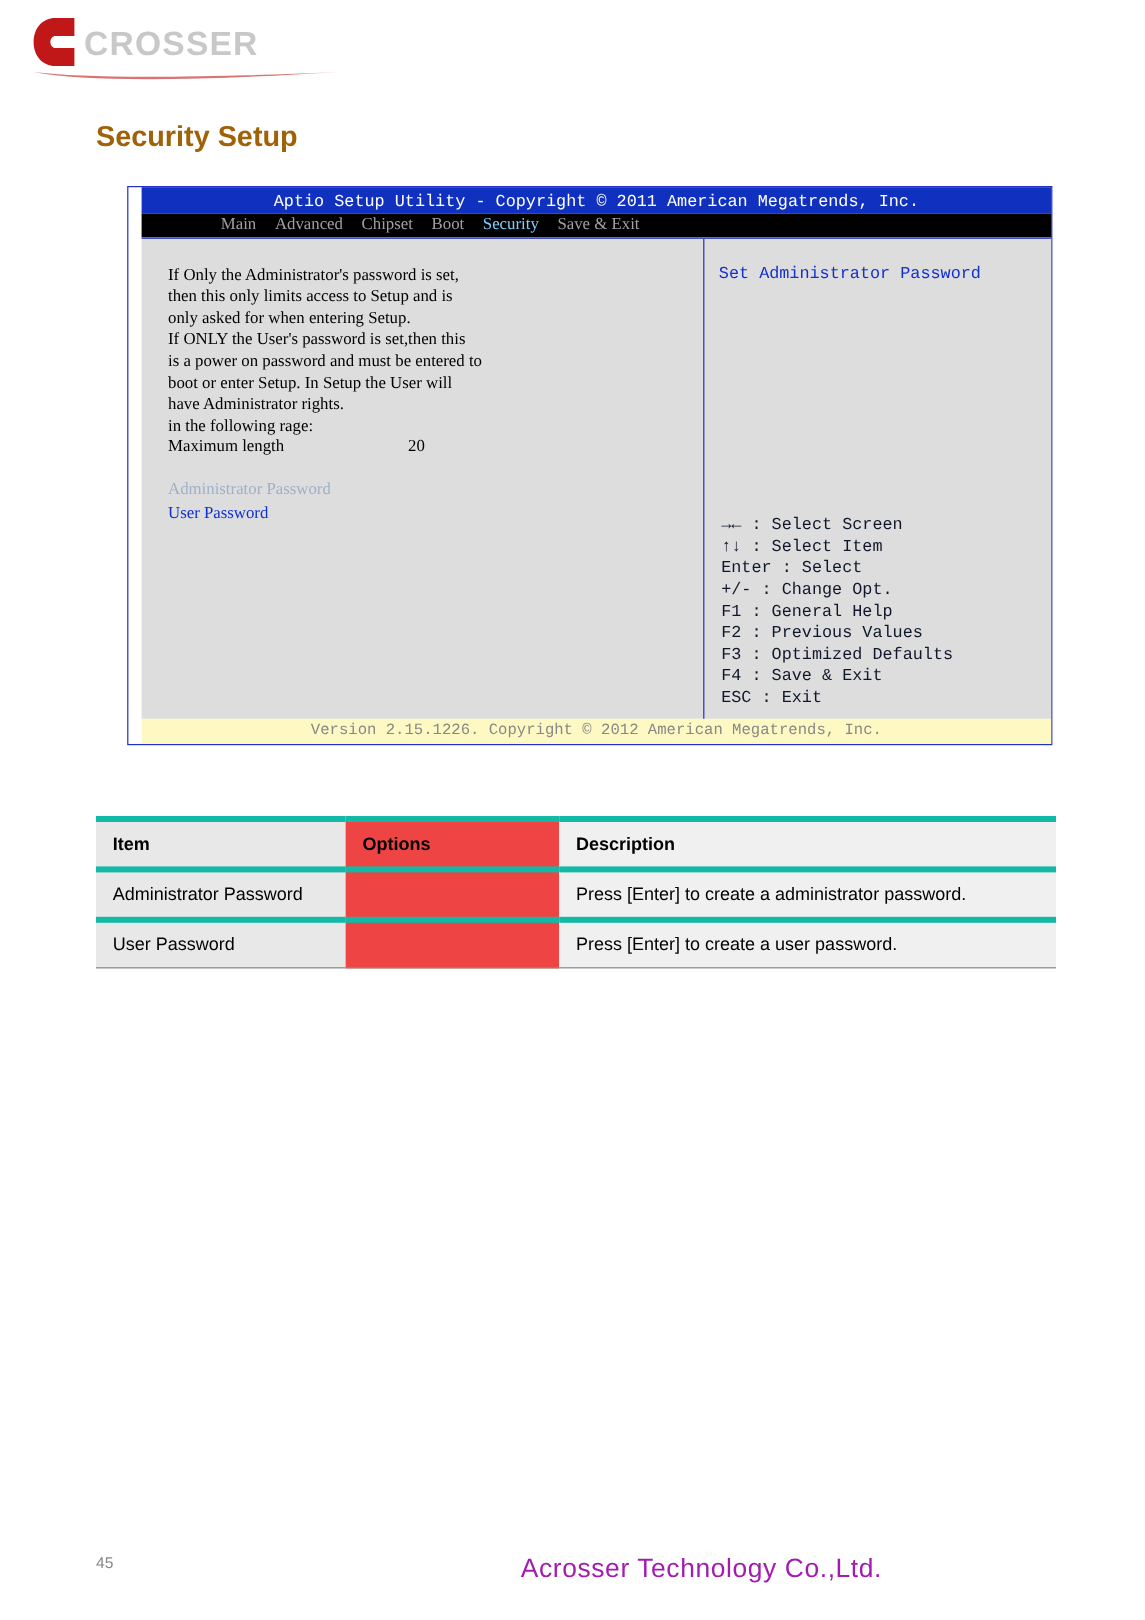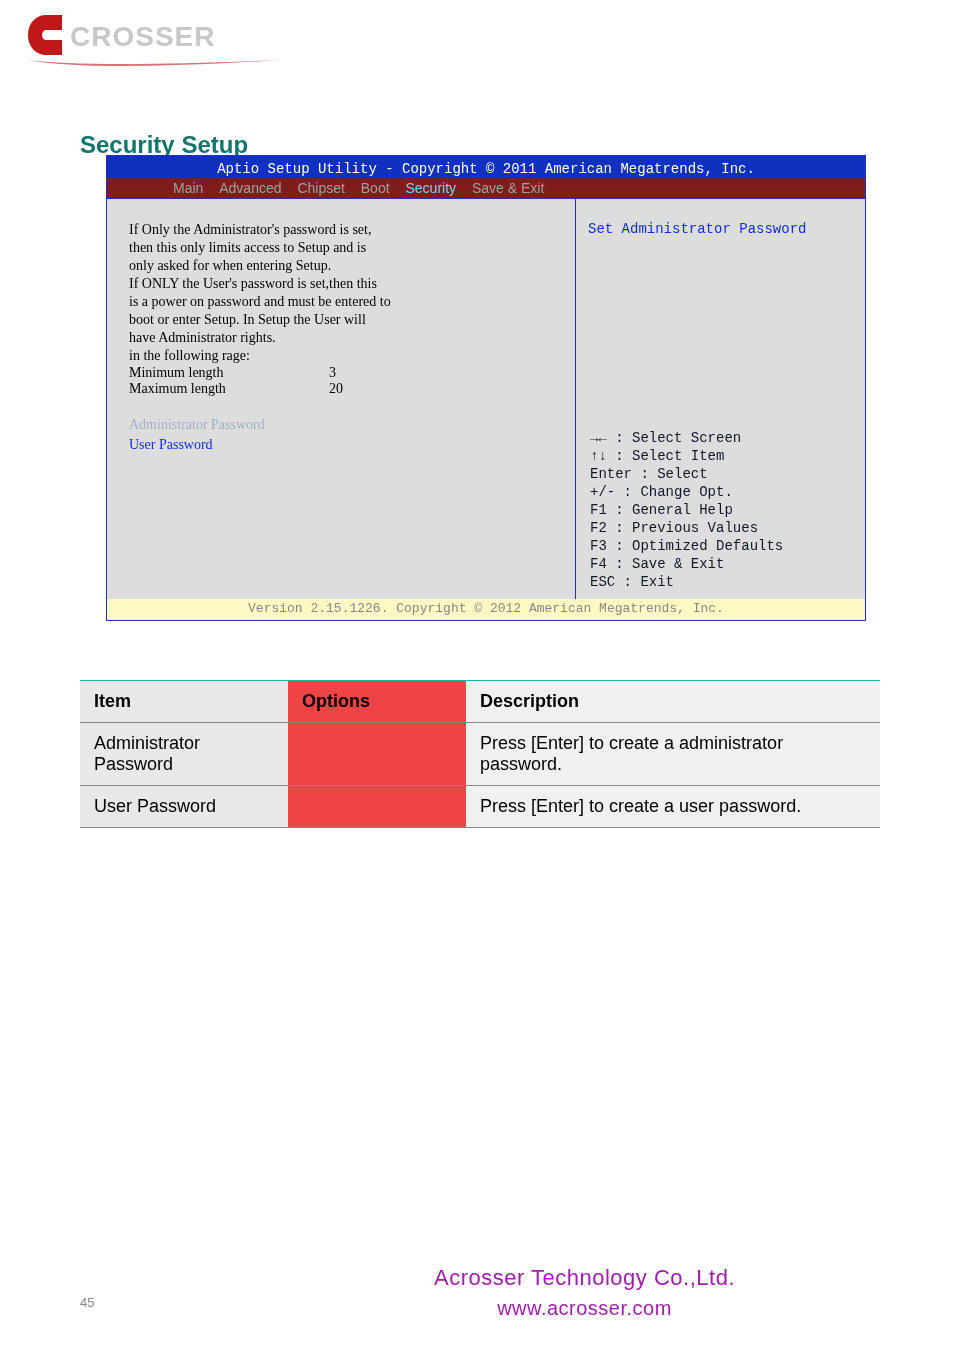--- a/index.html
+++ b/index.html
@@ -18,44 +18,45 @@
   .logo {
     position: absolute;
     left: 22px;
     top: 10px;
     width: 270px;
     height: 70px;
   }
   .section-title {
     position: absolute;
     left: 80px;
-    top: 131px;
+    top: 101px;
     font-size: 24px;
     font-weight: bold;
-    color: #0f766e;
+    color: #a16207;
   }
   .bios-frame {
     position: absolute;
     left: 106px;
     top: 155px;
     width: 758px;
     border: 1px solid #2030c0;
+    padding-left: 11px;
   }
   .bios-header {
     background: #1030c0;
     color: #ffffff;
     font-family: "Courier New", Courier, monospace;
     font-size: 14px;
     padding: 4px 0 0 0;
     text-align: center;
     line-height: 18px;
   }
   .bios-tabs {
-    background: #7f1d1d;
-    font-family: Liberation Sans, sans-serif;
+    background: #000000;
+    font-family: Liberation Serif, serif;
     font-size: 14px;
     padding: 2px 0 2px 60px;
     color: #a0a0a0;
   }
   .bios-tabs .tab {
     padding: 0 6px;
   }
   .bios-tabs .tab.active {
     color: #80d0ff;
   }
@@ -116,25 +117,25 @@
   }
   
   .param-table {
     position: absolute;
     left: 80px;
     top: 680px;
     width: 800px;
     border-collapse: collapse;
   }
   .param-table th, .param-table td {
-    border-top: 1px solid #14b8a6;
+    border-top: 5px solid #14b8a6;
     border-bottom: 1px solid #888;
     padding: 10px 14px;
     text-align: left;
-    font-size: 18px;
+    font-size: 15px;
     vertical-align: middle;
   }
   .param-table .col-item { width: 180px; background: #e8e8e8; }
   .param-table .col-opt  { width: 150px; background: #ef4444; }
   .param-table .col-desc { background: #f0f0f0; }
   .param-table thead th { background: #d8d8d8; }
   
   .page-footer {
     position: absolute;
     bottom: 30px;
@@ -194,24 +195,20 @@
           <div class="pwd-body-line">If Only the Administrator's password is set,</div>
           <div class="pwd-body-line">then this only limits access to Setup and is</div>
           <div class="pwd-body-line">only asked for when entering Setup.</div>
           <div class="pwd-body-line">If ONLY the User's password is set,then this</div>
           <div class="pwd-body-line">is a power on password and must be entered to</div>
           <div class="pwd-body-line">boot or enter Setup. In Setup the User will</div>
           <div class="pwd-body-line">have Administrator rights.</div>
           <div class="pwd-body-line">in the following rage:</div>
         </div>
 
-        <div class="len-row">
-          <span class="lbl">Minimum length</span>
-          <span>3</span>
-        </div>
         <div class="len-row">
           <span class="lbl">Maximum length</span>
           <span>20</span>
         </div>
 
         <div style="height:18px"></div>
 
         <div class="menu-item" style="color:#9fb0c8;">Administrator Password</div>
         <div class="menu-item">User Password</div>
       </div>
@@ -254,16 +251,15 @@
         <td class="col-item">User Password</td>
         <td class="col-opt"></td>
         <td class="col-desc">Press [Enter] to create a user password.</td>
       </tr>
     </tbody>
   </table>
 
   <div class="page-no">45</div>
   <div class="page-footer">
     <div class="company">Acrosser Technology Co.,Ltd.</div>
-    <div class="url">www.acrosser.com</div>
   </div>
 
 </div>
 
 </body></html>

